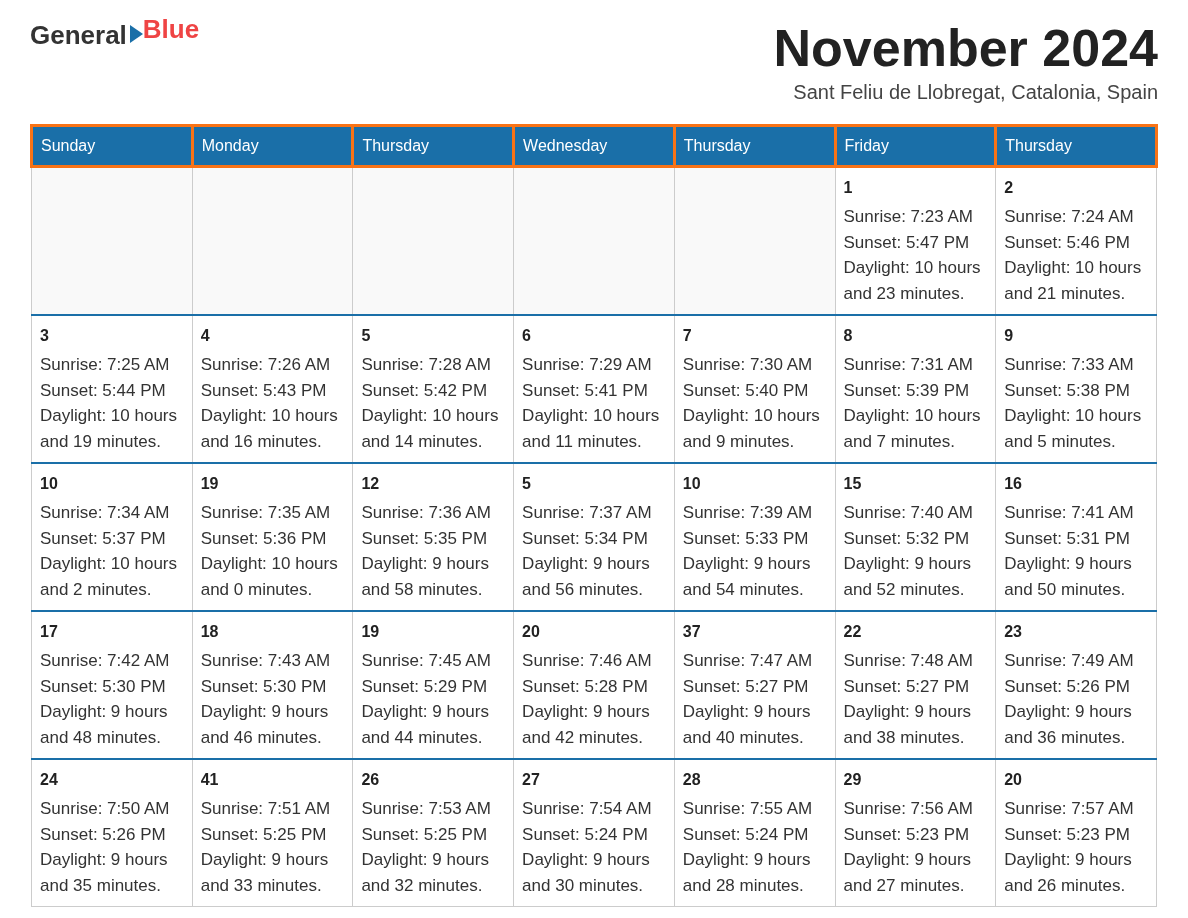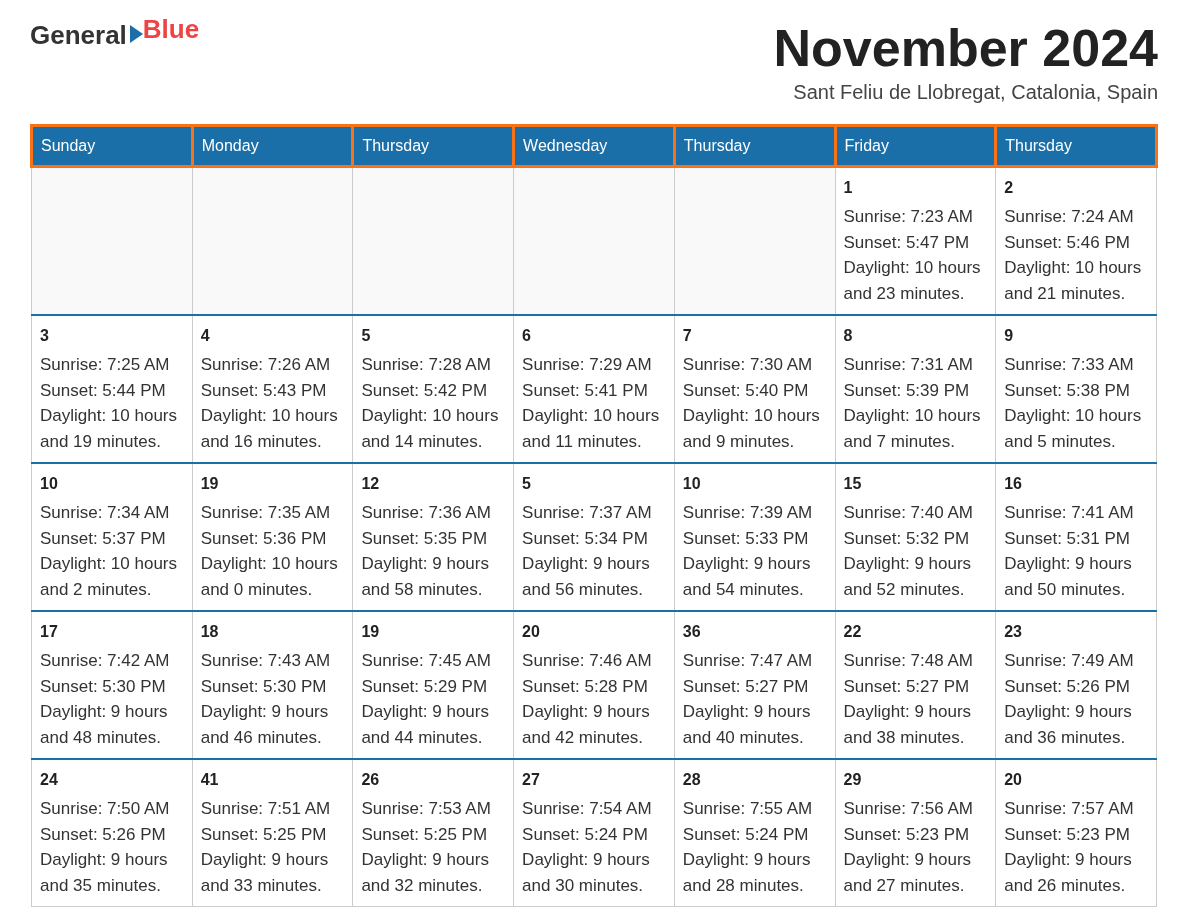--- a/index.html
+++ b/index.html
@@ -191,21 +191,21 @@
         </td>
         <td>
           <span class="day-num">19</span>
           <div class="day-info">Sunrise: 7:45 AM<br>Sunset: 5:29 PM<br>Daylight: 9 hours and 44 minutes.</div>
         </td>
         <td>
           <span class="day-num">20</span>
           <div class="day-info">Sunrise: 7:46 AM<br>Sunset: 5:28 PM<br>Daylight: 9 hours and 42 minutes.</div>
         </td>
         <td>
-          <span class="day-num">36</span>
+          <span class="day-num">37</span>
           <div class="day-info">Sunrise: 7:47 AM<br>Sunset: 5:27 PM<br>Daylight: 9 hours and 40 minutes.</div>
         </td>
         <td>
           <span class="day-num">22</span>
           <div class="day-info">Sunrise: 7:48 AM<br>Sunset: 5:27 PM<br>Daylight: 9 hours and 38 minutes.</div>
         </td>
         <td>
           <span class="day-num">23</span>
           <div class="day-info">Sunrise: 7:49 AM<br>Sunset: 5:26 PM<br>Daylight: 9 hours and 36 minutes.</div>
         </td>

